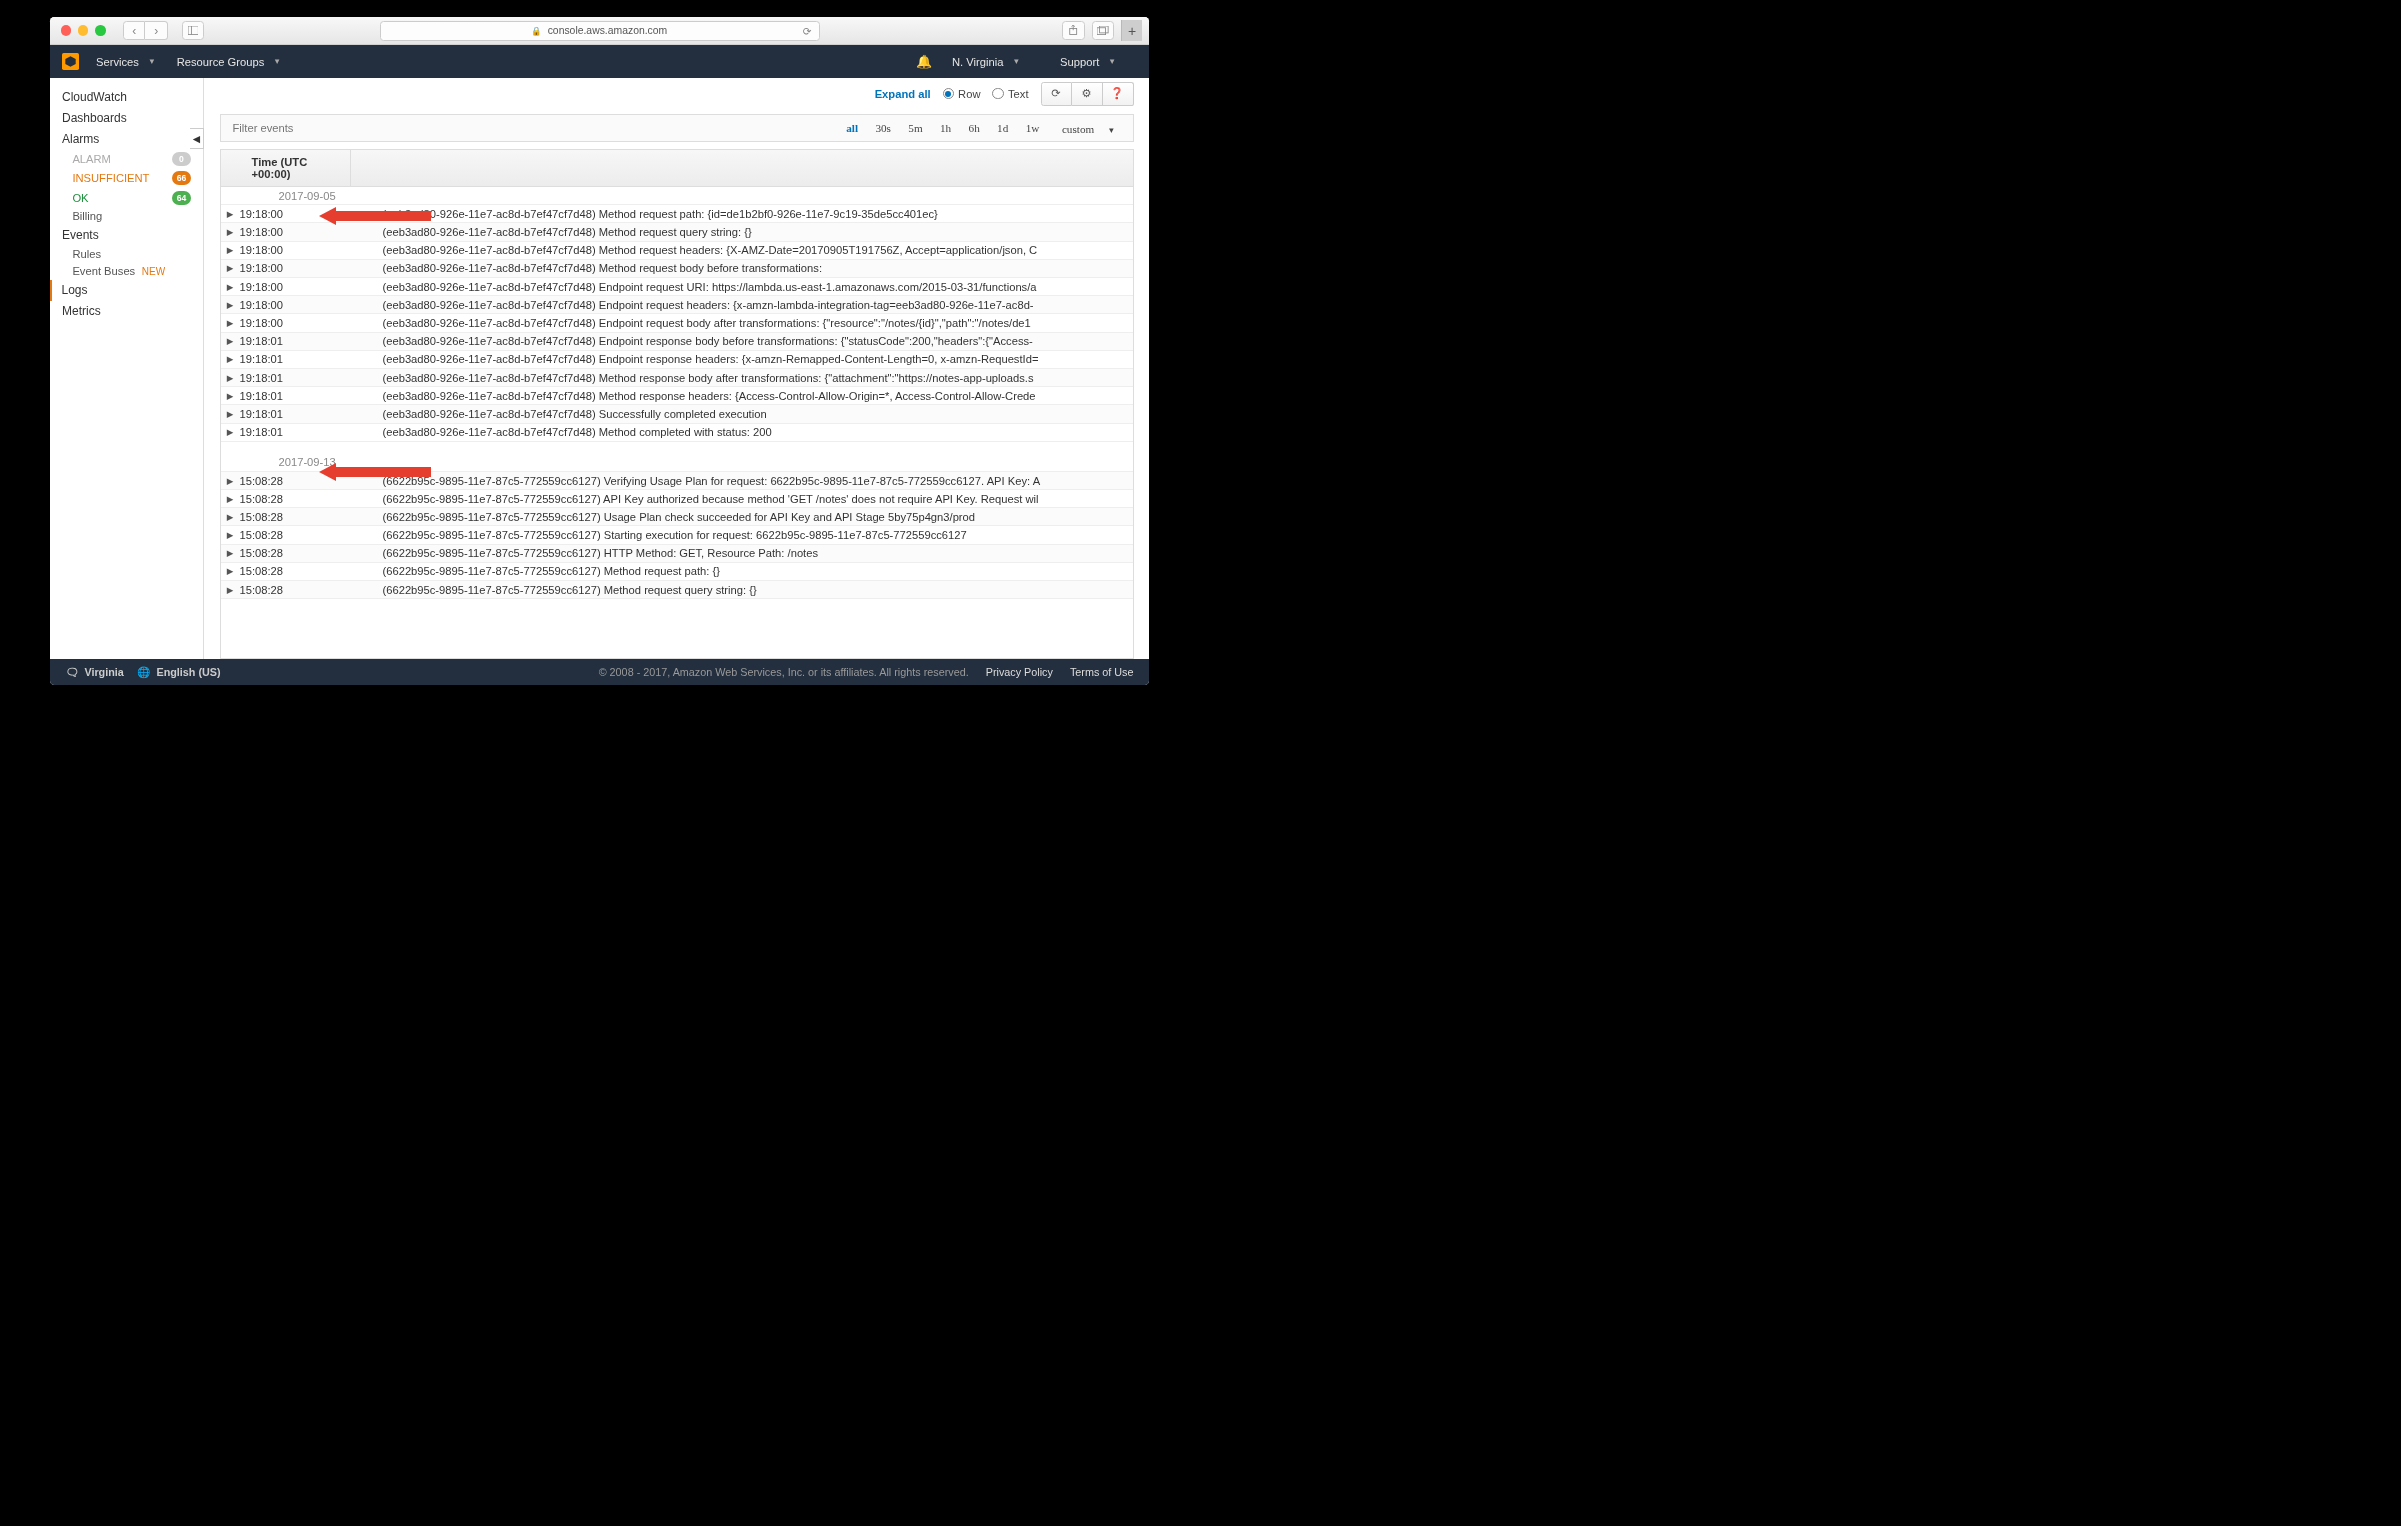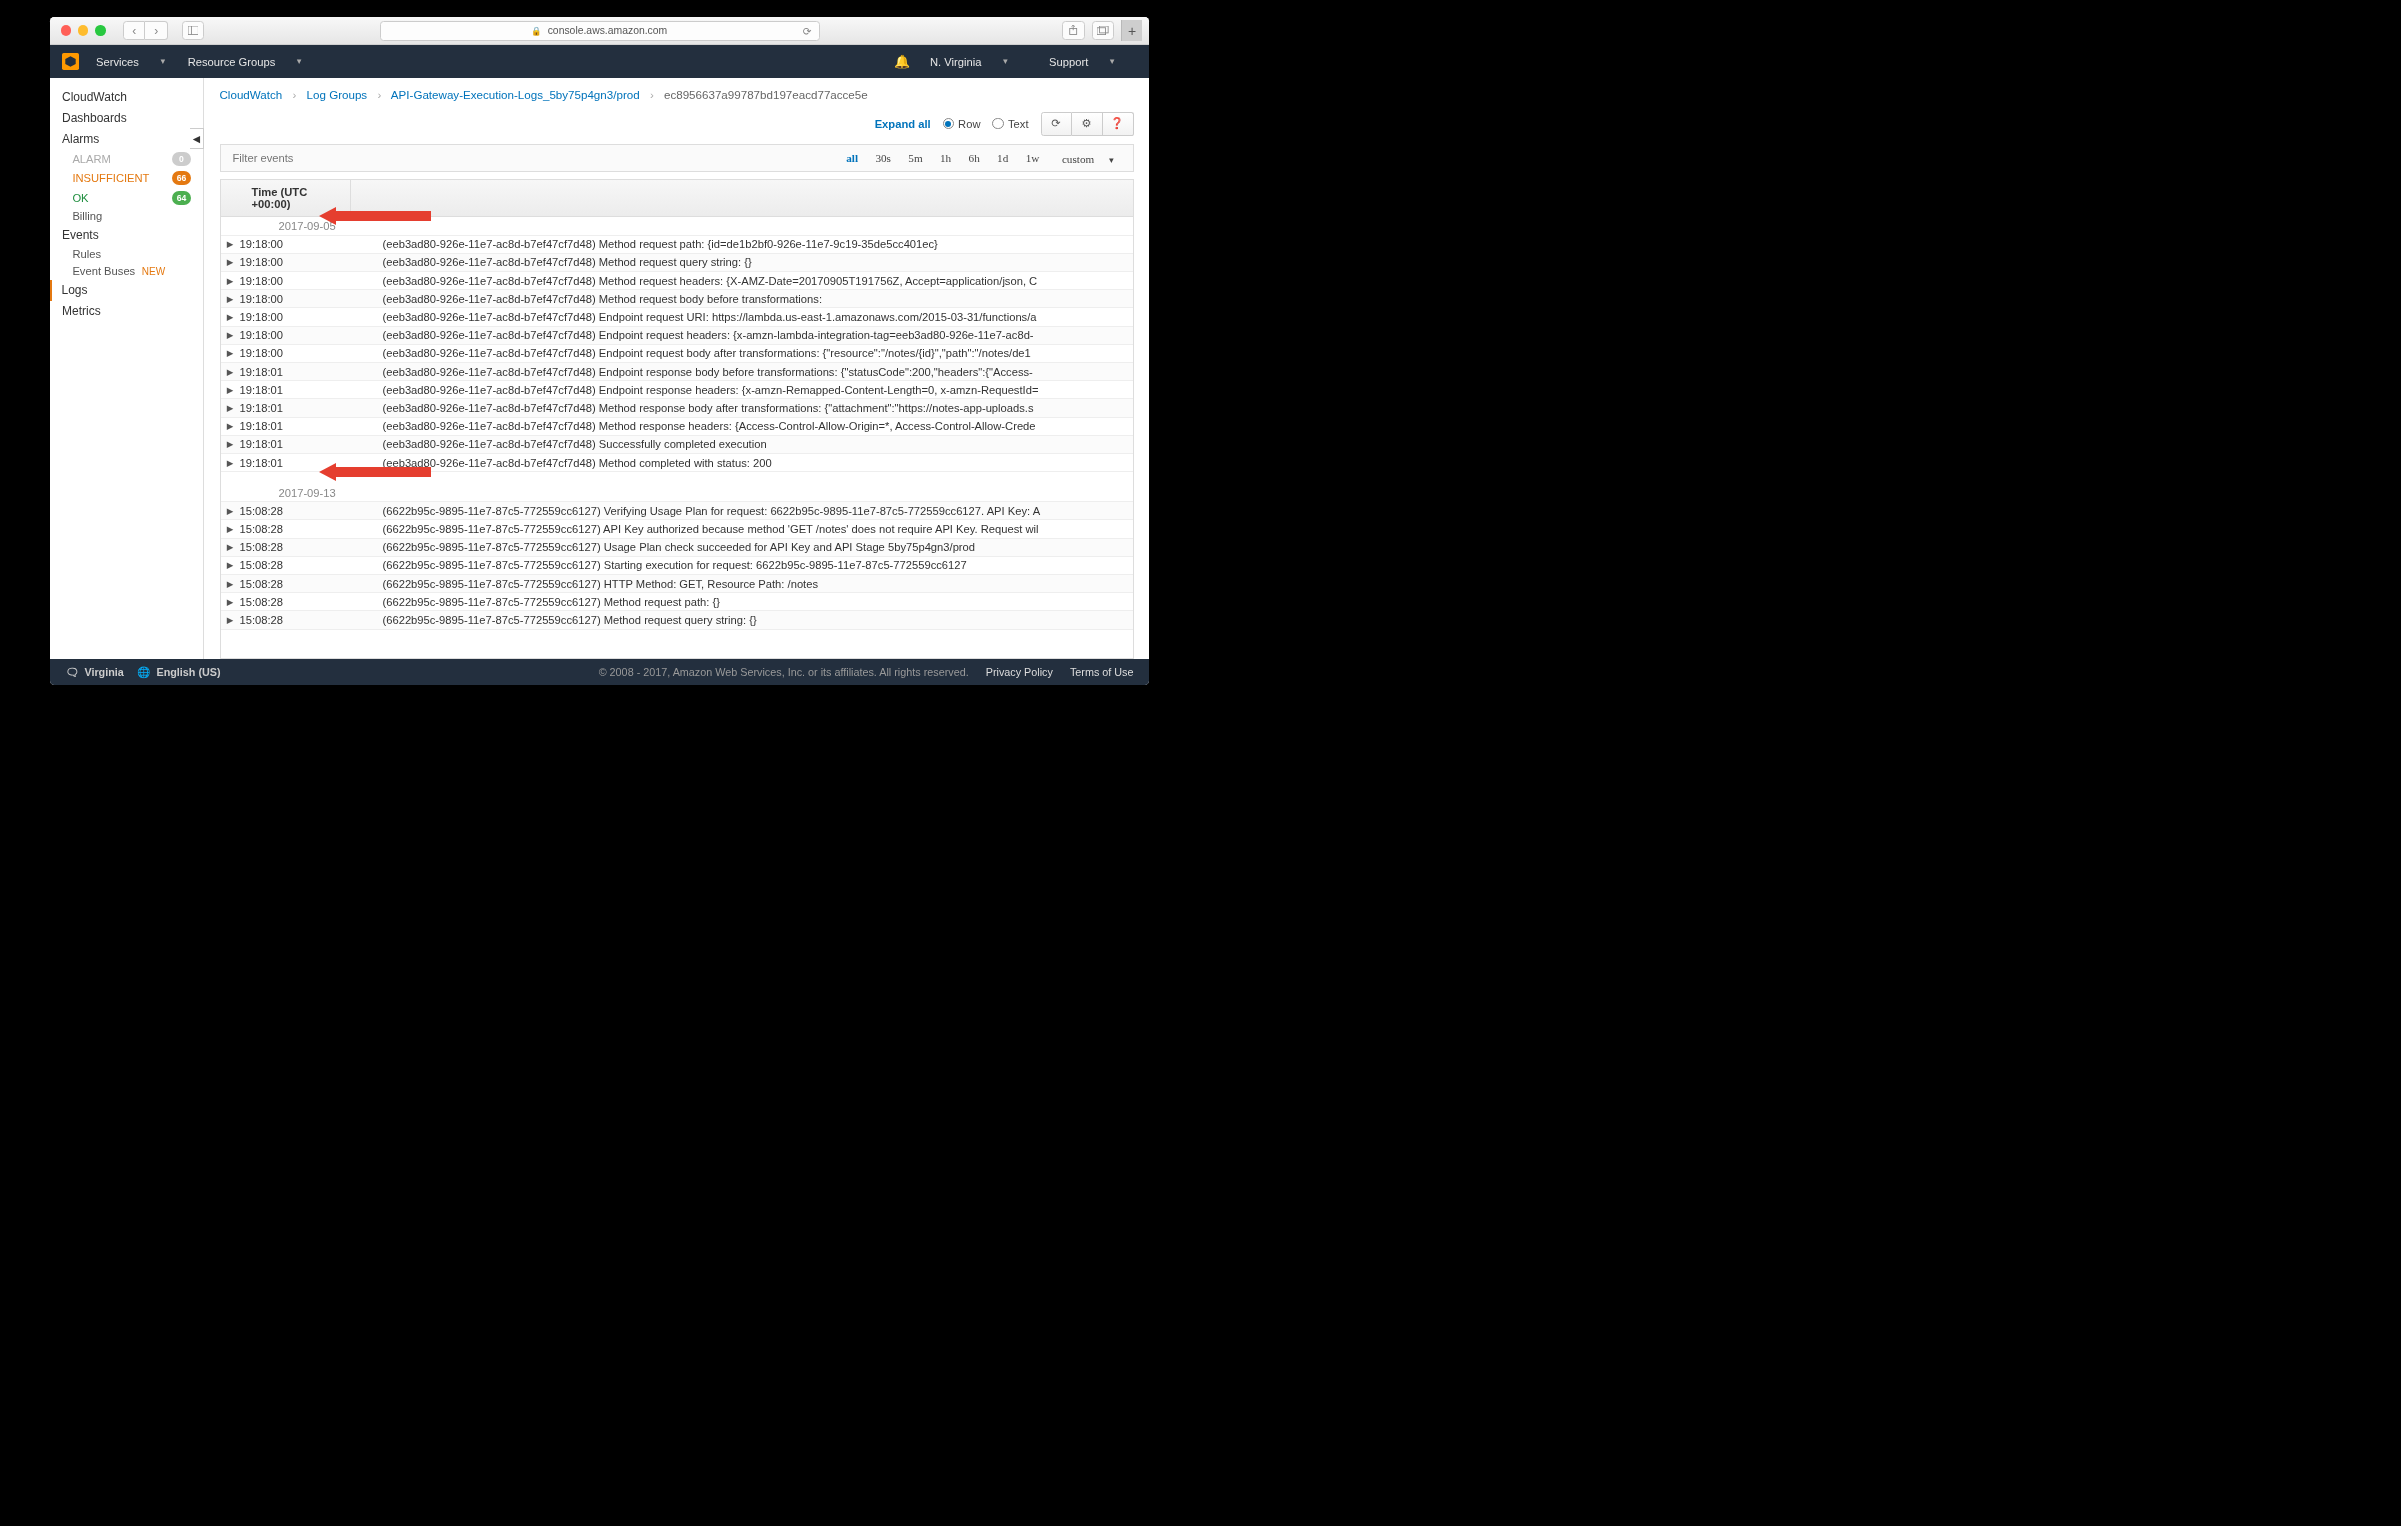--- a/index.html
+++ b/index.html
@@ -58,21 +58,21 @@
     align-items:center;
     color:#e6e6e6;
     padding: 0 12px;
     font-size:11.2px;
   }
   .aws-logo {
     width:17px; height:17px; background:#ff9900; border-radius:1.7px; margin-right:17px;
     display:flex;align-items:center;justify-content:center;
   }
   .aws-logo::after{content:"";width:10.4px;height:10.4px;background:#232f3e;clip-path:polygon(50% 0,100% 25%,100% 75%,50% 100%,0 75%,0 25%);}
-  .aws-menu { display:flex; align-items:center; gap:20px; margin-right:21px; cursor:pointer;}
+  .aws-menu { display:flex; align-items:center; gap:9px; margin-right:21px; cursor:pointer;}
   .aws-menu .caret{font-size:7.8px; color:#aaa;}
   .aws-right{margin-left:auto; display:flex; align-items:center; gap:19px;}
   .aws-right .bell{font-size:13px;}
 
   
   .content-row { flex:1; display:flex; background:#fff; overflow:hidden;}
 
   .sidebar {
     width: 154px;
     border-right:0.9px solid #ddd;
@@ -242,29 +242,20 @@
         <span>
           <span>Event Buses</span>
           <span class="new-tag">NEW</span>
         </span>
       </div>
       <div class="side-item active">Logs</div>
       <div class="side-item">Metrics</div>
     </div>
 
     <div class="main" style="position:relative;">
-      <div class="breadcrumb">
-        <a>CloudWatch</a>
-        <span class="sep">›</span>
-        <a>Log Groups</a>
-        <span class="sep">›</span>
-        <a>API-Gateway-Execution-Logs_5by75p4gn3/prod</a>
-        <span class="sep">›</span>
-        <span>ec8956637a99787bd197eacd77acce5e</span>
-      </div>
 
       <div class="controls-row">
         <span class="expand">Expand all</span>
         <label class="radio-opt">
           <span class="radio checked"></span>
           <span>Row</span>
         </label>
         <label class="radio-opt">
           <span class="radio"></span>
           <span>Text</span>

